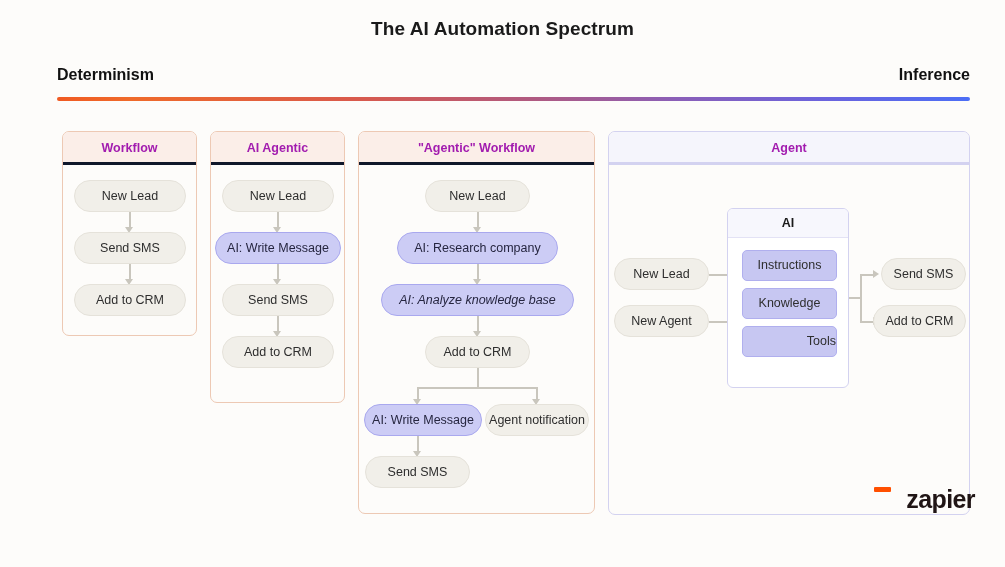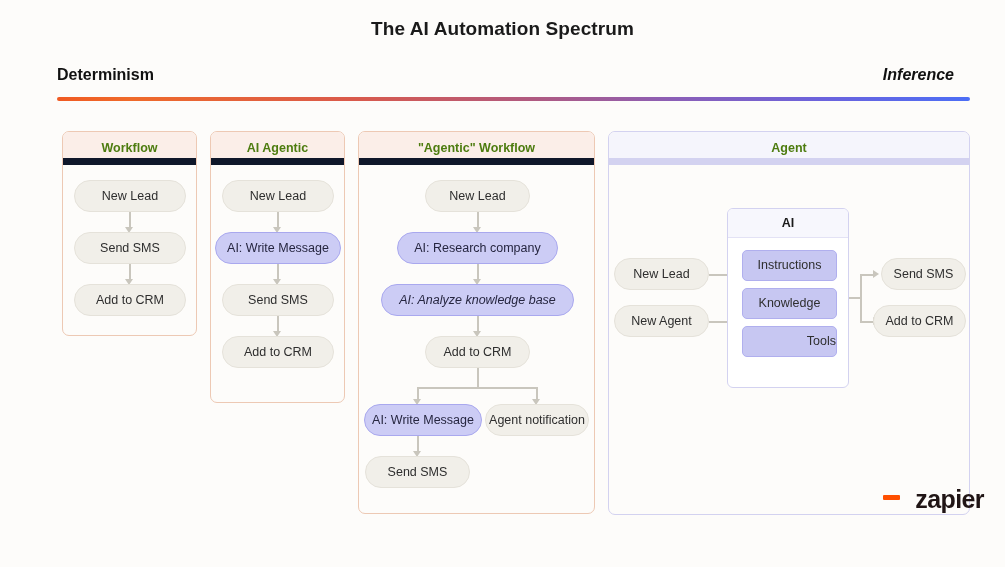--- a/index.html
+++ b/index.html
@@ -18,43 +18,43 @@
     font-size: 19px; font-weight: bold; color: #1a1a1a;
     letter-spacing: 0.1px;
   }
 
   
   .spectrum-label {
     position: absolute; top: 66px;
     font-size: 16px; font-weight: bold; color: #111;
   }
   .spectrum-label.left  { left: 57px; }
-  .spectrum-label.right { right: 51px; font-style: italic; }
+  .spectrum-label.right { right: 35px; }
   .spectrum-bar {
     position: absolute; top: 97px; left: 57px;
     width: 913px; height: 4px; border-radius: 2px;
     background: linear-gradient(to right,
       #f05a22 0%, #ef6a2a 8%, #da5a4a 32%, #b05a80 52%,
       #8a5fb8 68%, #6b63dd 84%, #4c6ef5 100%);
   }
 
   
   .panel {
     position: absolute;
     border: 1px solid #edc9b4;
     border-radius: 7px;
     background: #fdfcfa;
     overflow: hidden;
   }
   .panel-head {
     height: 33px; line-height: 32px;
     text-align: center;
-    font-size: 12.5px; font-weight: bold; color: #4d7c0f;
+    font-size: 12.5px; font-weight: bold; color: #a21caf;
     background: #fbeee8;
-    border-bottom: 7px solid #0f172a;
+    border-bottom: 3px solid #0f172a;
   }
   .panel.agent { border-color: #d3d2f0; }
   .panel.agent .panel-head {
     background: #f5f5fc; border-bottom-color: #d3d2f0;
   }
   .panel-body { position: relative; }
 
   
   .node {
     position: absolute;
@@ -102,22 +102,22 @@
   }
   .arrow-r {
     position: absolute; width: 0; height: 0;
     border-top: 4.5px solid transparent;
     border-bottom: 4.5px solid transparent;
     border-left: 6px solid #c9c6bd;
   }
 
   
   .logo {
-    position: absolute; right: 21px; bottom: 16px;
-    display: flex; align-items: center; gap: 15px;
+    position: absolute; right: 30px; bottom: 16px;
+    display: flex; align-items: flex-start; gap: 15px;
   }
   .logo-mark {
     width: 17px; height: 5px; background: #ff4f00;
     margin-bottom: 5px; border-radius: 1px;
   }
   .logo-text {
     font-size: 25px; font-weight: bold; color: #201515;
     letter-spacing: -0.6px; line-height: 25px;
   }
 </style>

